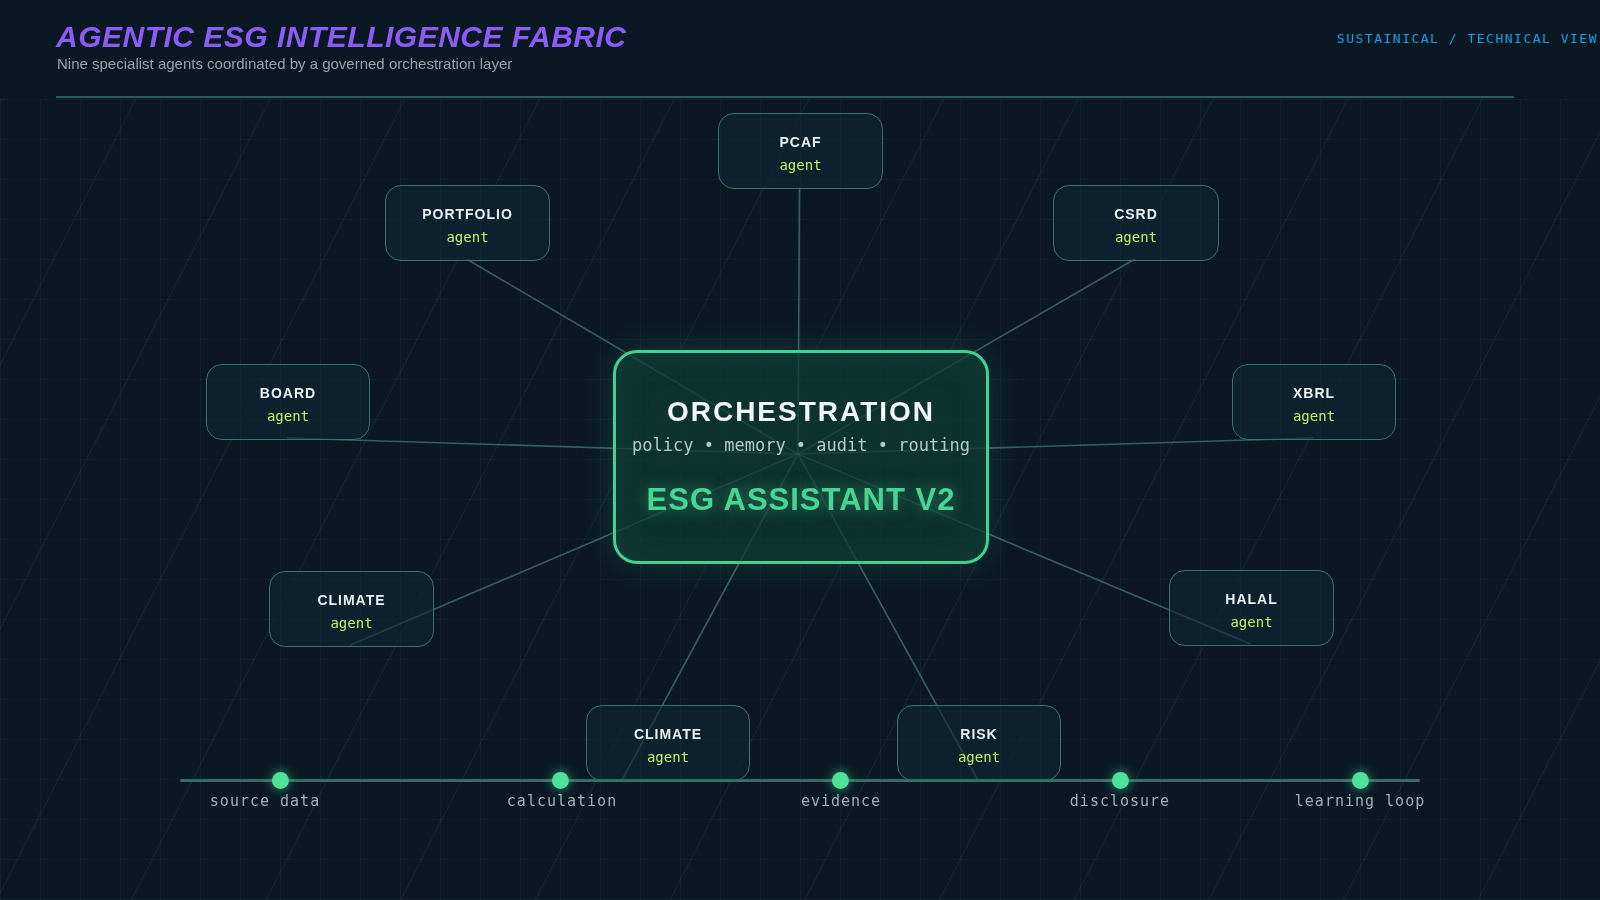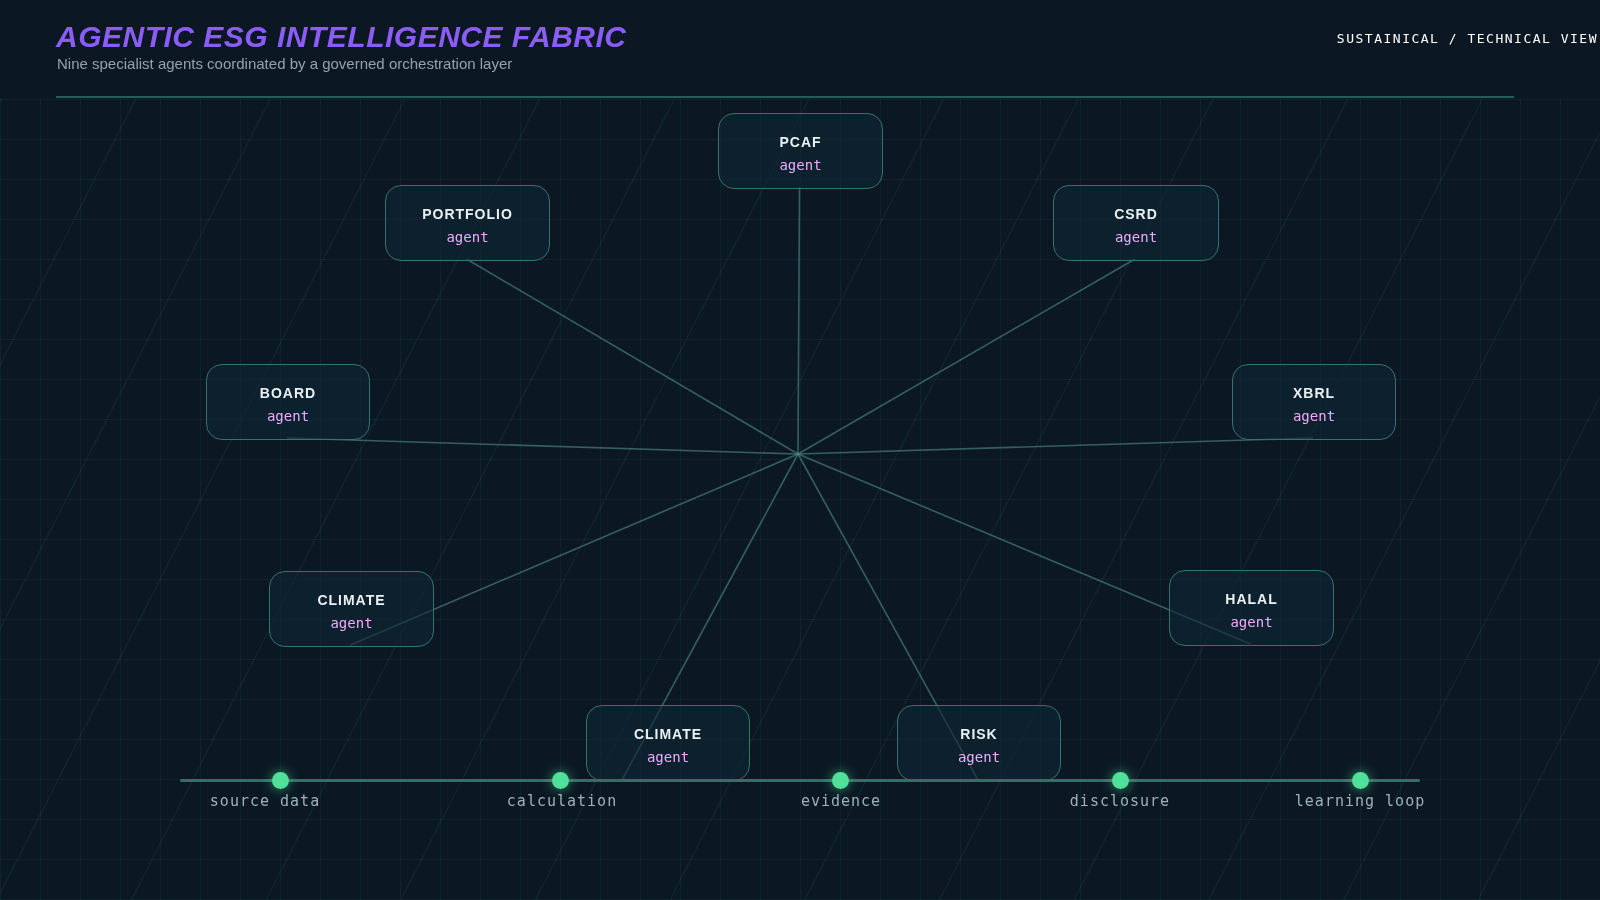--- a/index.html
+++ b/index.html
@@ -25,38 +25,38 @@
   .header-title{
     position:absolute;left:56px;top:20px;font-size:30px;font-weight:bold;
     color:#8b5cf6;letter-spacing:0.5px;font-style:italic;
   }
   .header-sub{
     position:absolute;left:57px;top:55px;font-size:15px;color:#93a3aa;
   }
   .header-corner{
     position:absolute;right:2px;top:31px;
     font-family:"DejaVu Sans Mono",monospace;font-size:13px;
-    letter-spacing:1.5px;color:#ffffff;white-space:nowrap;
+    letter-spacing:1.5px;color:#0ea5e9;white-space:nowrap;
   }
   .header-rule{
     position:absolute;left:56px;top:96px;width:1458px;height:2px;
     background:#2c6a64;opacity:0.85;
   }
   
   .connectors{position:absolute;left:0;top:0;z-index:1;}
   .connectors line{stroke:#518f85;stroke-opacity:0.6;stroke-width:1.6;}
   
   .agent{
     position:absolute;height:74px;z-index:2;
     border:1.5px solid #35736d;border-radius:16px;
     background:rgba(15,38,52,0.6);
     display:flex;flex-direction:column;align-items:center;justify-content:center;gap:3px;
   }
   .agent .label{font-size:14px;font-weight:bold;color:#e9f1f3;letter-spacing:1px;line-height:24px;}
-  .agent .sub{font-family:"DejaVu Sans Mono",monospace;font-size:14px;color:#f0abfc;line-height:16px;}
+  .agent .sub{font-family:"DejaVu Sans Mono",monospace;font-size:14px;color:#bef264;line-height:16px;}
   .a-pcaf{left:718px;top:113px;width:163px;}
   .a-portfolio{left:385px;top:185px;width:163px;}
   .a-csrd{left:1053px;top:185px;width:164px;}
   .a-board{left:206px;top:364px;width:162px;}
   .a-xbrl{left:1232px;top:364px;width:162px;}
   .a-supply{left:269px;top:571px;width:163px;}
   .a-halal{left:1169px;top:570px;width:163px;}
   .a-climate{left:541px;top:705px;width:162px;margin-left:45px;}
   .a-risk{left:897px;top:705px;width:162px;}
   
@@ -145,20 +145,25 @@
   </div>
   <div class="agent a-climate">
     <span class="label">CLIMATE</span>
     <span class="sub">agent</span>
   </div>
   <div class="agent a-risk">
     <span class="label">RISK</span>
     <span class="sub">agent</span>
   </div>
 
+  <div class="center-box">
+    <div class="center-title">ORCHESTRATION</div>
+    <div class="center-funcs">policy • memory • audit • routing</div>
+    <div class="center-name">ESG ASSISTANT V2</div>
+  </div>
 
   <div class="tl-line"></div>
   <div class="tl-dot d1"></div>
   <div class="tl-dot d2"></div>
   <div class="tl-dot d3"></div>
   <div class="tl-dot d4"></div>
   <div class="tl-dot d5"></div>
   <div class="tl-label l1">source data</div>
   <div class="tl-label l2">calculation</div>
   <div class="tl-label l3">evidence</div>

